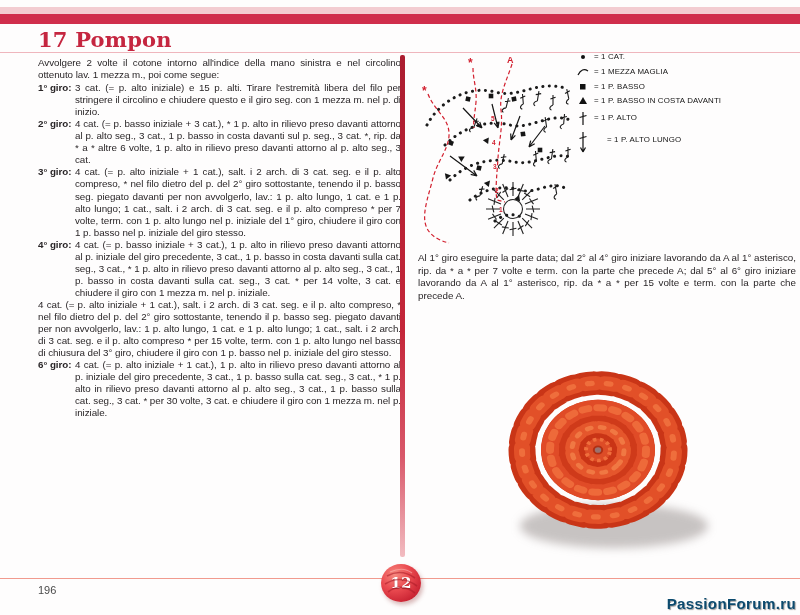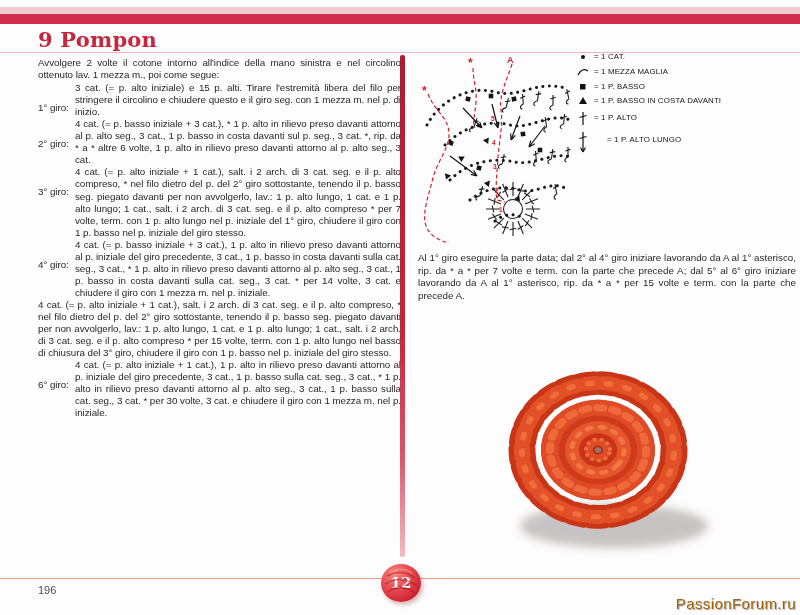--- a/index.html
+++ b/index.html
@@ -10,21 +10,21 @@
   .band-pink{left:0;top:7px;width:800px;height:7px;background:#f3ccd1;}
   .band-crimson{left:0;top:14px;width:800px;height:10px;background:#d02e4c;}
   .page-title{left:38px;top:27px;font-family:"DejaVu Serif",serif;font-weight:bold;
               font-size:21px;letter-spacing:.2px;color:#c52640;}
   .rule-under-title{left:0;top:52px;width:800px;height:1px;background:#efb6bd;}
   
   .instructions{left:38px;top:57px;width:363px;font-size:9.8px;line-height:12.05px;
                 letter-spacing:-0.05px;}
   .intro{text-align:justify;margin:0 0 1px 0;}
   .instr-row{display:flex;}
-  .instr-label{width:37px;flex:0 0 37px;font-weight:normal;margin-top:20px;}
+  .instr-label{width:37px;flex:0 0 37px;font-weight:bold;}
   .instr-text{flex:1;text-align:justify;}
   
   .divider-bar{left:400px;top:55px;width:5px;height:502px;
                background:linear-gradient(to bottom,#ab1d30 0%,#c42639 55%,#d9586a 80%,#f2bcc1 100%);
                border-radius:2px;}
   
   .legend{left:576px;top:52px;width:205px;font-size:7.9px;letter-spacing:.15px;color:#141414;}
   .legend-row{display:flex;align-items:center;gap:5px;margin-bottom:5px;}
   .legend-row.tall{align-items:flex-start;gap:18px;}
   .legend-icon{width:13px;flex:0 0 13px;display:flex;justify-content:center;}
@@ -34,32 +34,32 @@
   
   .diagram{left:415px;top:50px;}
   
   .footer-rule{left:0;top:578px;width:800px;height:1px;background:#f19a8e;}
   .page-number{left:38px;top:584px;font-size:11px;color:#4a4a4a;}
   .yarn-ball{left:381px;top:564px;width:40px;height:38px;border-radius:50%;
              background:radial-gradient(circle at 35% 28%,#f6897f 0%,#ea4a50 40%,#cb2534 75%,#a21b27 100%);
              box-shadow:2px 3px 4px rgba(150,60,60,.35);display:flex;align-items:center;justify-content:center;}
   .yarn-num{font-family:"DejaVu Serif",serif;font-weight:bold;font-size:15px;color:#fff;
             text-shadow:0 1px 1px rgba(120,20,20,.6);}
-  .watermark{right:4px;top:595px;font-size:15px;font-weight:normal;letter-spacing:.4px;color:#a16207;
+  .watermark{right:4px;top:595px;font-size:15px;font-weight:bold;letter-spacing:.4px;color:#0c4a6e;
              text-shadow:-1px -1px 0 #ffffff,1px 1px 1px #9c9c9c;}
   svg text{font-family:"Liberation Sans",sans-serif;}
 </style>
 </head>
 <body>
 
 <div>
 
   <div class="abs band-pink"></div>
   <div class="abs band-crimson"></div>
-  <h1 class="abs page-title" style="margin:0">9 Pompon</h1>
+  <h1 class="abs page-title" style="margin:0">17 Pompon</h1>
   <div class="abs rule-under-title"></div>
 
   <div class="abs instructions">
     <p class="intro">Avvolgere 2 volte il cotone intorno all'indice della mano sinistra e nel circolino ottenuto lav. 1 mezza m., poi come segue:</p>
     <div class="instr-row">
       <span class="instr-label">1° giro:</span>
       <span class="instr-text">3 cat. (= p. alto iniziale) e 15 p. alti. Tirare l'estremità libera del filo per stringere il circolino e chiudere questo e il giro seg. con 1 mezza m. nel p. di inizio.</span>
     </div>
     <div class="instr-row">
       <span class="instr-label">2° giro:</span>

